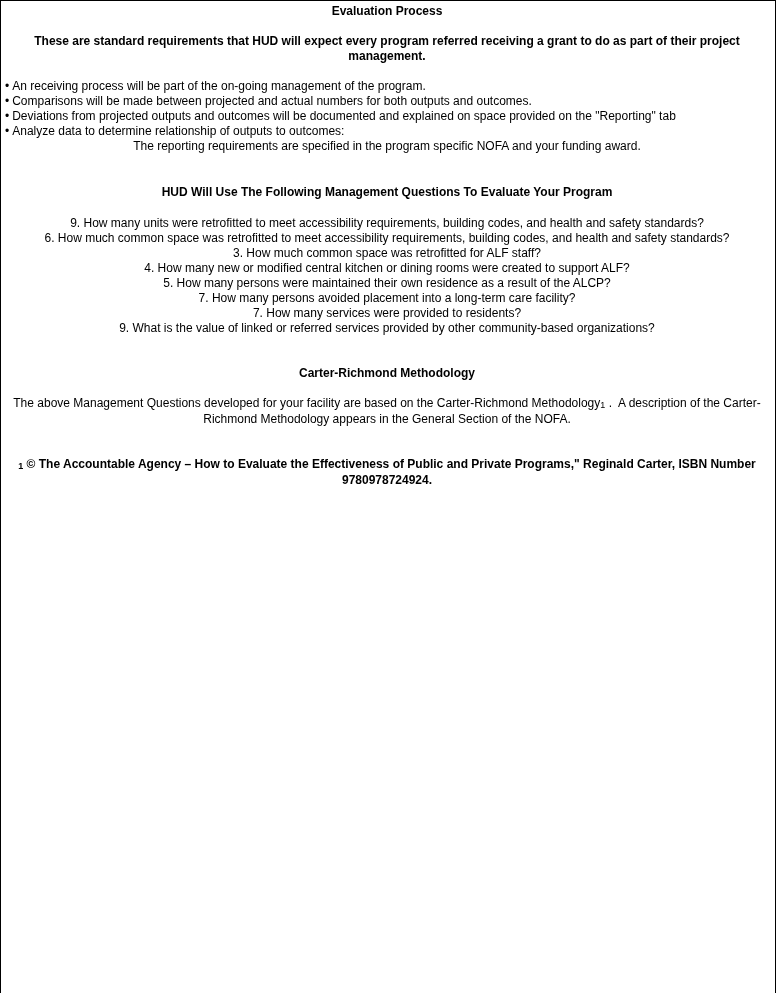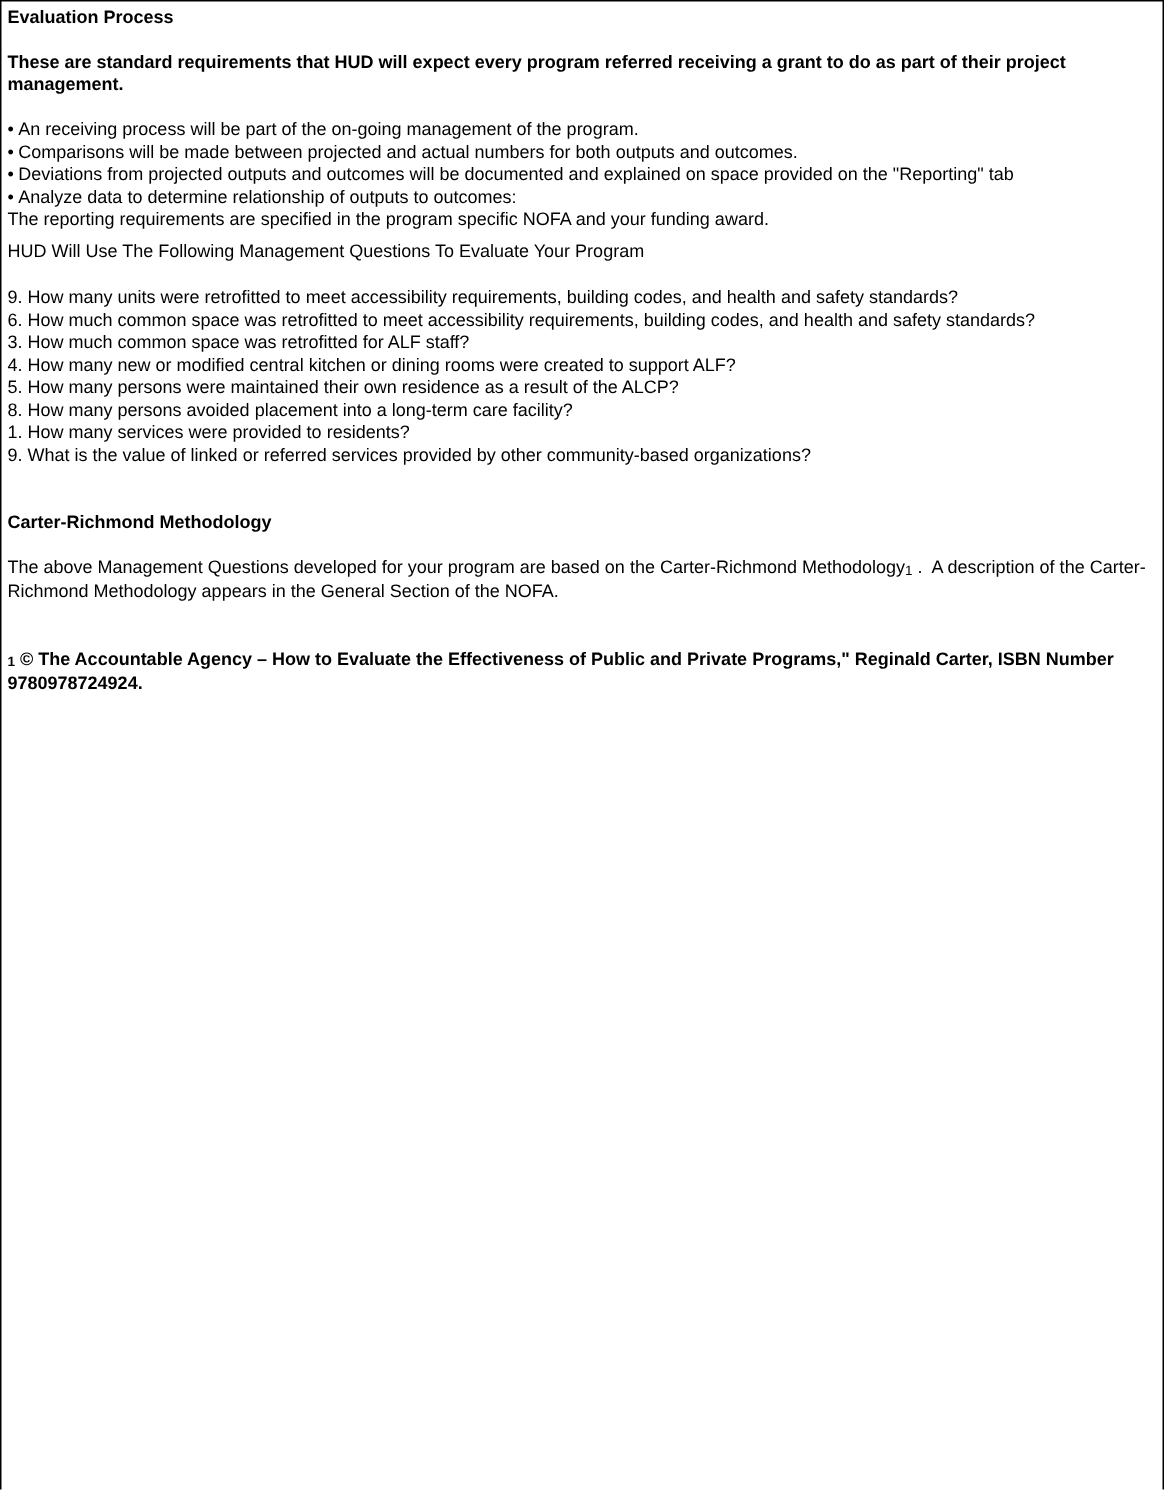--- a/index.html
+++ b/index.html
@@ -18,28 +18,29 @@
   }
   .page {
     box-sizing: border-box;
     width: 776px;
     height: 993px;
     border-top: 1px solid #000;
     border-left: 1px solid #000;
     border-right: 1px solid #000;
     padding: 3px 6px 0 4px;
     background: #ffffff;
+    text-align: center;
   }
   .bold { font-weight: bold; }
   .intro        { margin-top: 15px; font-weight: bold; }
   .bullets      { margin-top: 15px; }
   .bullet-line  { display: flex; }
   .bullet-mark  { margin-right: 3px; }
   .reporting    { }
-  .q-heading    { margin-top: 6px; font-weight: normal; }
+  .q-heading    { margin-top: 31px; font-weight: bold; }
   .questions    { margin-top: 16px; }
   .m-heading    { margin-top: 30px; font-weight: bold; }
   .m-para       { margin-top: 15px; white-space: pre-wrap; }
   .footnote     { margin-top: 30px; white-space: pre-wrap; font-weight: bold; }
   .ref {
     font-size: 9px;
     position: relative;
     top: 1px;
   }
 </style>
@@ -74,24 +75,24 @@
   <div class="reporting">The reporting requirements are specified in the program specific NOFA and your funding award.</div>
 
   <div class="q-heading">HUD Will Use The Following Management Questions To Evaluate Your Program</div>
 
   <div class="questions">
     <div>9. How many units were retrofitted to meet accessibility requirements, building codes, and health and safety standards?</div>
     <div>6. How much common space was retrofitted to meet accessibility requirements, building codes, and health and safety standards?</div>
     <div>3. How much common space was retrofitted for ALF staff?</div>
     <div>4. How many new or modified central kitchen or dining rooms were created to support ALF?</div>
     <div>5. How many persons were maintained their own residence as a result of the ALCP?</div>
-    <div>8. How many persons avoided placement into a long-term care facility?</div>
-    <div>1. How many services were provided to residents?</div>
+    <div>7. How many persons avoided placement into a long-term care facility?</div>
+    <div>7. How many services were provided to residents?</div>
     <div>9. What is the value of linked or referred services provided by other community-based organizations?</div>
   </div>
 
   <div class="m-heading">Carter-Richmond Methodology</div>
 
-  <div class="m-para"><span>The above Management Questions developed for your program are based on the Carter-Richmond Methodology</span><span class="ref">1</span><span> .  A description of the Carter-Richmond Methodology appears in the General Section of the NOFA.</span></div>
+  <div class="m-para"><span>The above Management Questions developed for your facility are based on the Carter-Richmond Methodology</span><span class="ref">1</span><span> .  A description of the Carter-Richmond Methodology appears in the General Section of the NOFA.</span></div>
 
   <div class="footnote"><span class="ref">1</span><span> © The Accountable Agency – How to Evaluate the Effectiveness of Public and Private Programs," Reginald Carter, ISBN Number 9780978724924.</span></div>
 
 </div>
 
 </body></html>

